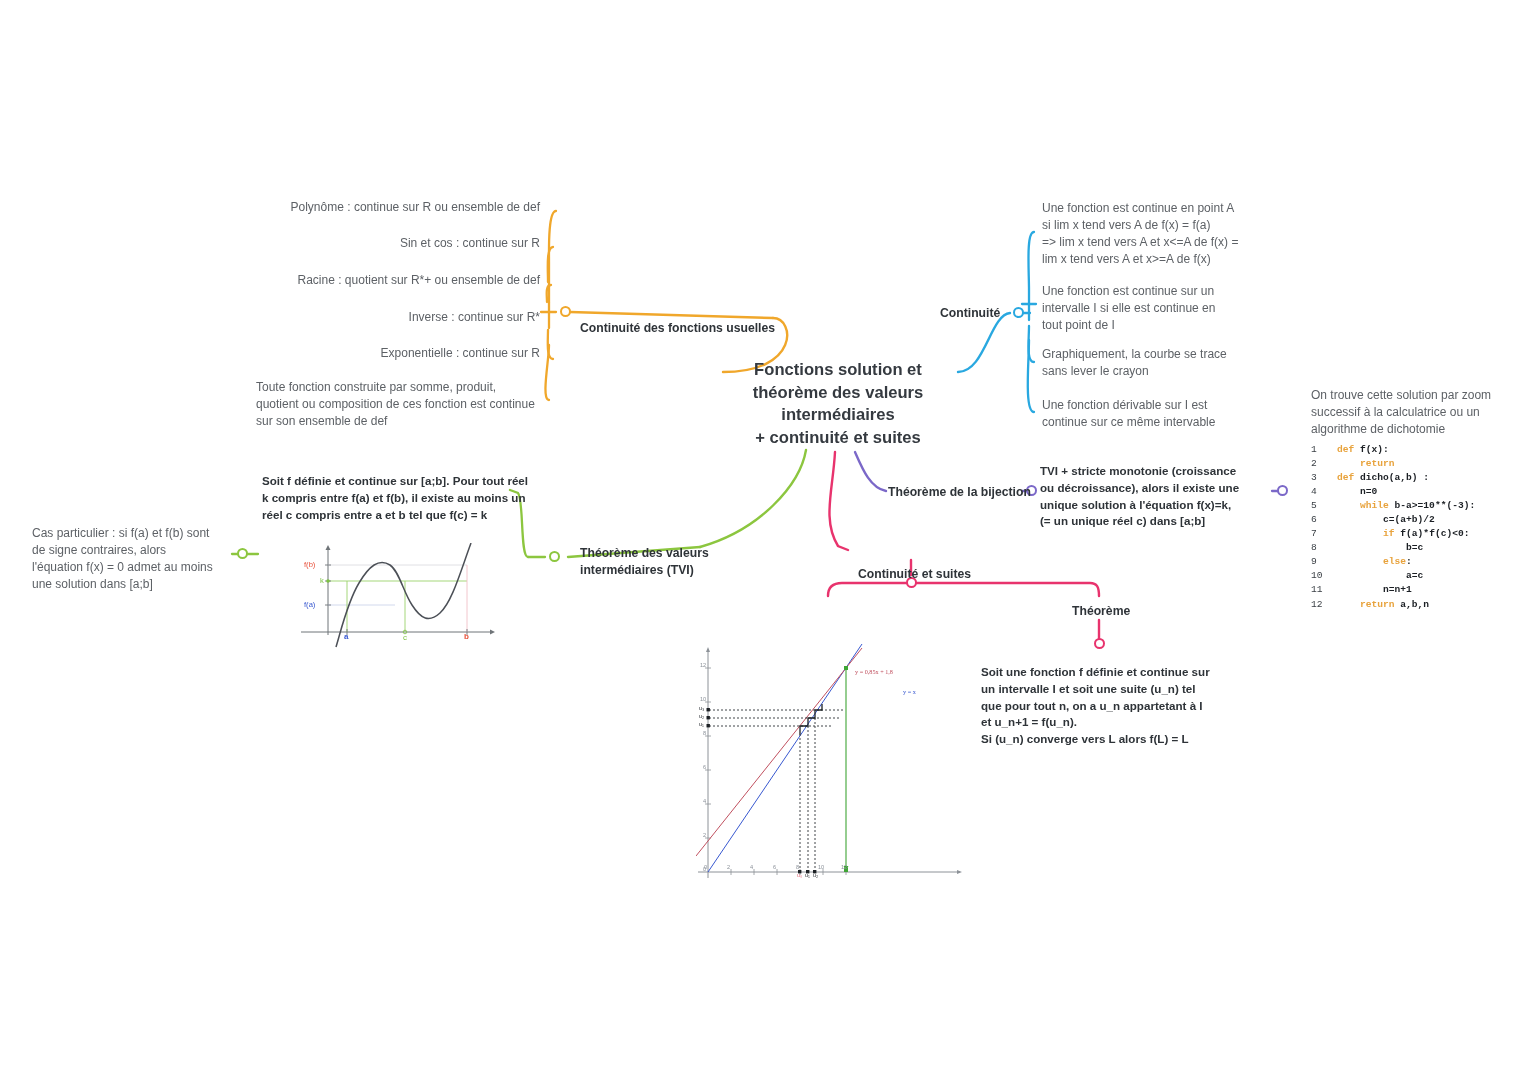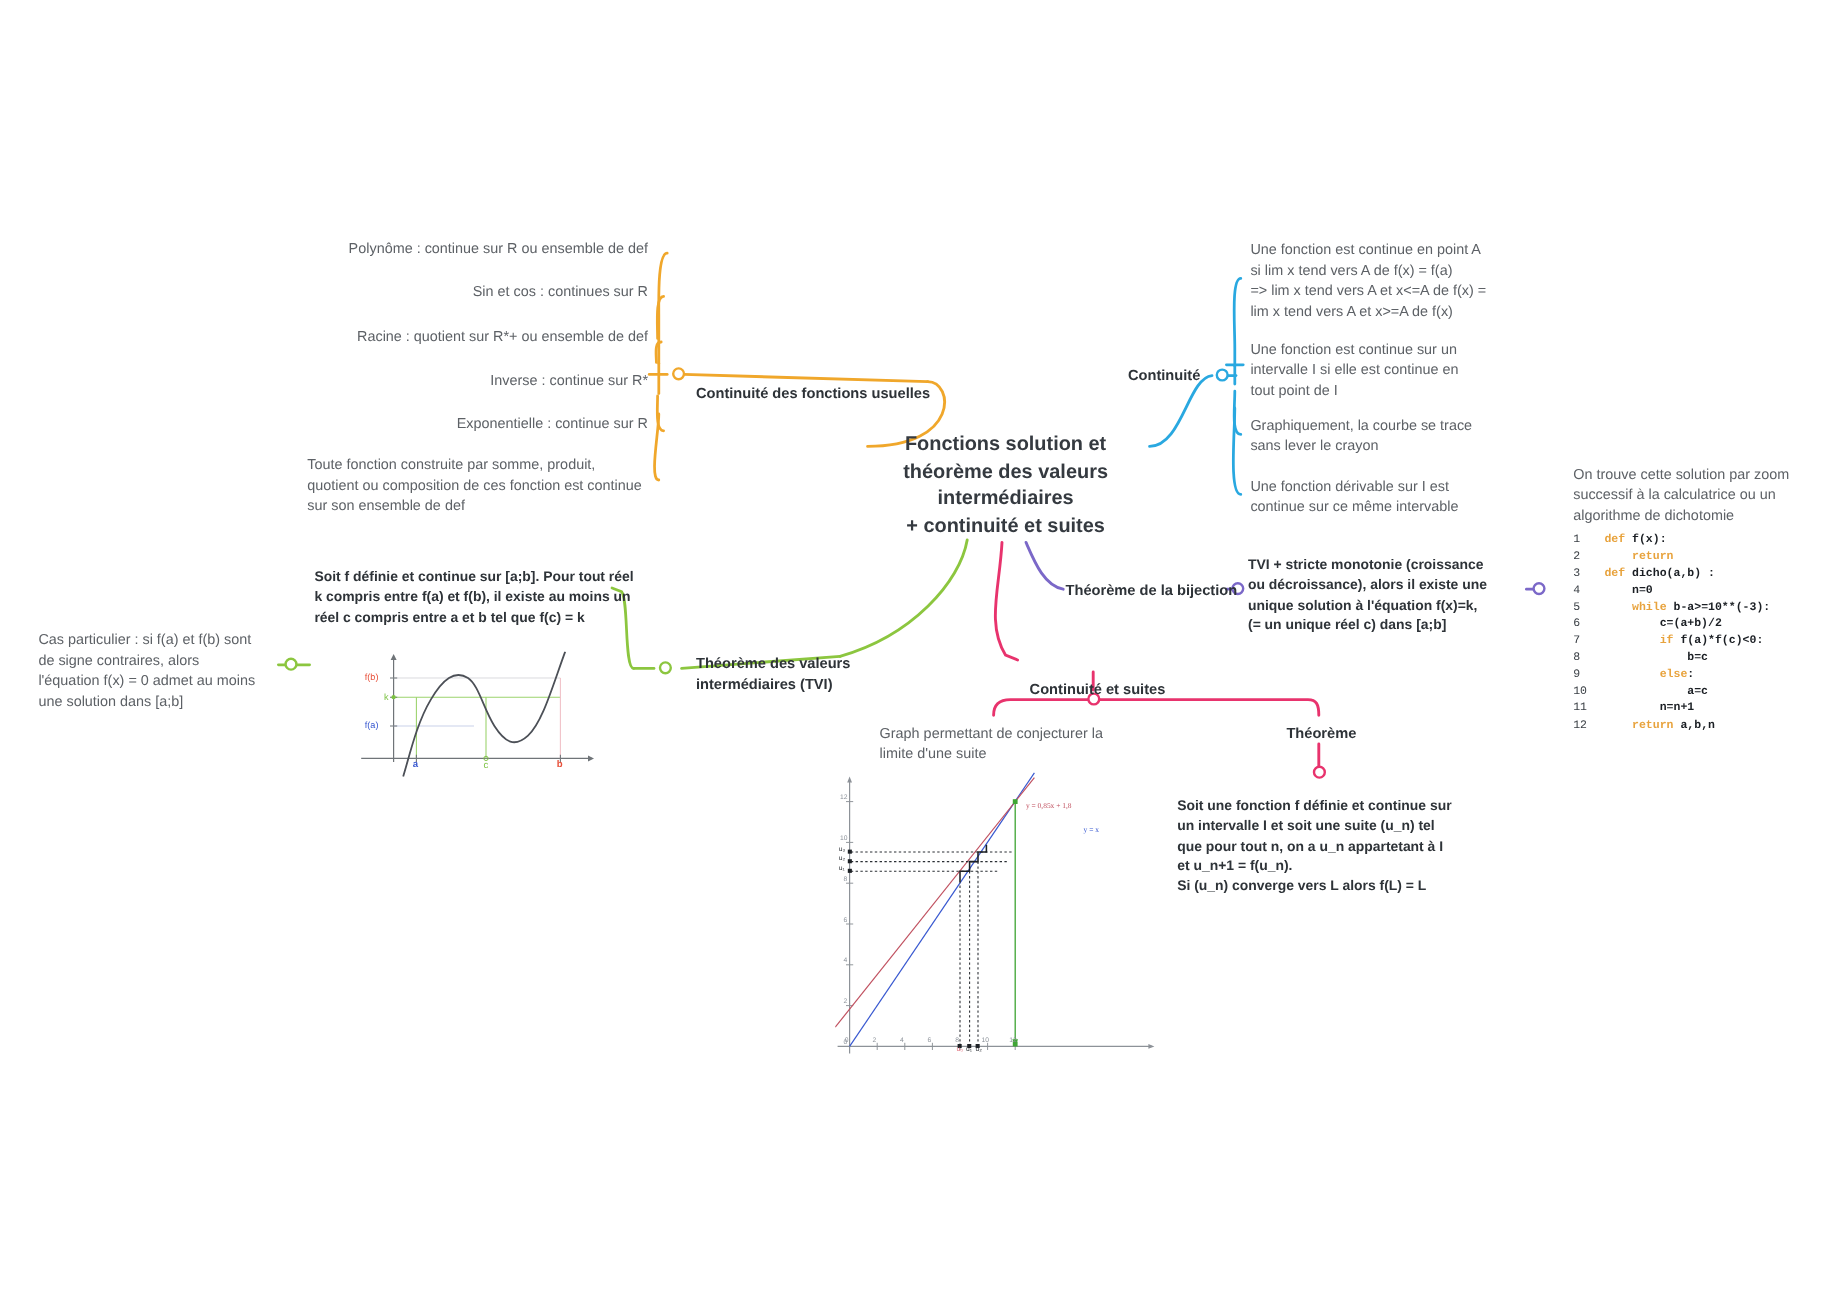--- a/index.html
+++ b/index.html
@@ -97,21 +97,21 @@
   <div class="node" style="left:1094px; top:638px; border-color:#E8336D;"></div>
 
   <div id="center-title">Fonctions solution et
 théorème des valeurs
 intermédiaires
 + continuité et suites</div>
 
   <div class="lbl" style="left:580px; top:304px;margin-top:16px;">Continuité des fonctions usuelles</div>
 
   <div class="txt rt" style="left:190px; top:199px; width:350px;">Polynôme : continue sur R ou ensemble de def</div>
-  <div class="txt rt" style="left:190px; top:235px; width:350px;">Sin et cos : continues sur R</div>
+  <div class="txt rt" style="left:190px; top:235px; width:350px;">Sin et cos : continue sur R</div>
   <div class="txt rt" style="left:190px; top:272px; width:350px;">Racine : quotient sur R*+ ou ensemble de def</div>
   <div class="txt rt" style="left:190px; top:309px; width:350px;">Inverse : continue sur R*</div>
   <div class="txt rt" style="left:190px; top:345px; width:350px;">Exponentielle : continue sur R</div>
   <div class="txt" style="left:256px; top:379px; width:290px;">Toute fonction construite par somme, produit,
 quotient ou composition de ces fonction est continue
 sur son ensemble de def</div>
 
   <div class="lbl" style="left:940px; top:305px;">Continuité</div>
 
   <div class="txt" style="left:1042px; top:200px; width:225px;">Une fonction est continue en point A
@@ -187,22 +187,20 @@
       <div class="row"><span class="ln">6</span><span class="src">        c=(a+b)/2</span></div>
       <div class="row"><span class="ln">7</span><span class="src">        </span><span class="kw">if </span><span class="src">f(a)*f(c)&lt;0:</span></div>
       <div class="row"><span class="ln">8</span><span class="src">            b=c</span></div>
       <div class="row"><span class="ln">9</span><span class="src">        </span><span class="kw">else</span><span class="src">:</span></div>
       <div class="row"><span class="ln">10</span><span class="src">            a=c</span></div>
       <div class="row"><span class="ln">11</span><span class="src">        n=n+1</span></div>
       <div class="row"><span class="ln">12</span><span class="src">    </span><span class="kw">return </span><span class="src">a,b,n</span></div>
     </div>
 
   <div class="lbl" style="left:858px; top:542px;margin-top:24px;">Continuité et suites</div>
-  <div class="txt" style="left:733px; top:603px; width:210px;">Graph permettant de conjecturer la
-limite d'une suite</div>
   <div class="lbl" style="left:1072px; top:603px;">Théorème</div>
   <div class="body-bold" style="left:981px; top:664px; width:250px;">Soit une fonction f définie et continue sur
 un intervalle I et soit une suite (u_n) tel
 que pour tout n, on a u_n appartetant à I
 et u_n+1 = f(u_n).
 Si (u_n) converge vers L alors f(L) = L</div>
 
   <svg class="layer" style="left:696px; top:640px; width:270px; height:245px; position:absolute;" viewBox="0 0 270 245">
 
     <line x1="12" y1="10" x2="12" y2="238" stroke="#8d9298" stroke-width="1"></line>

